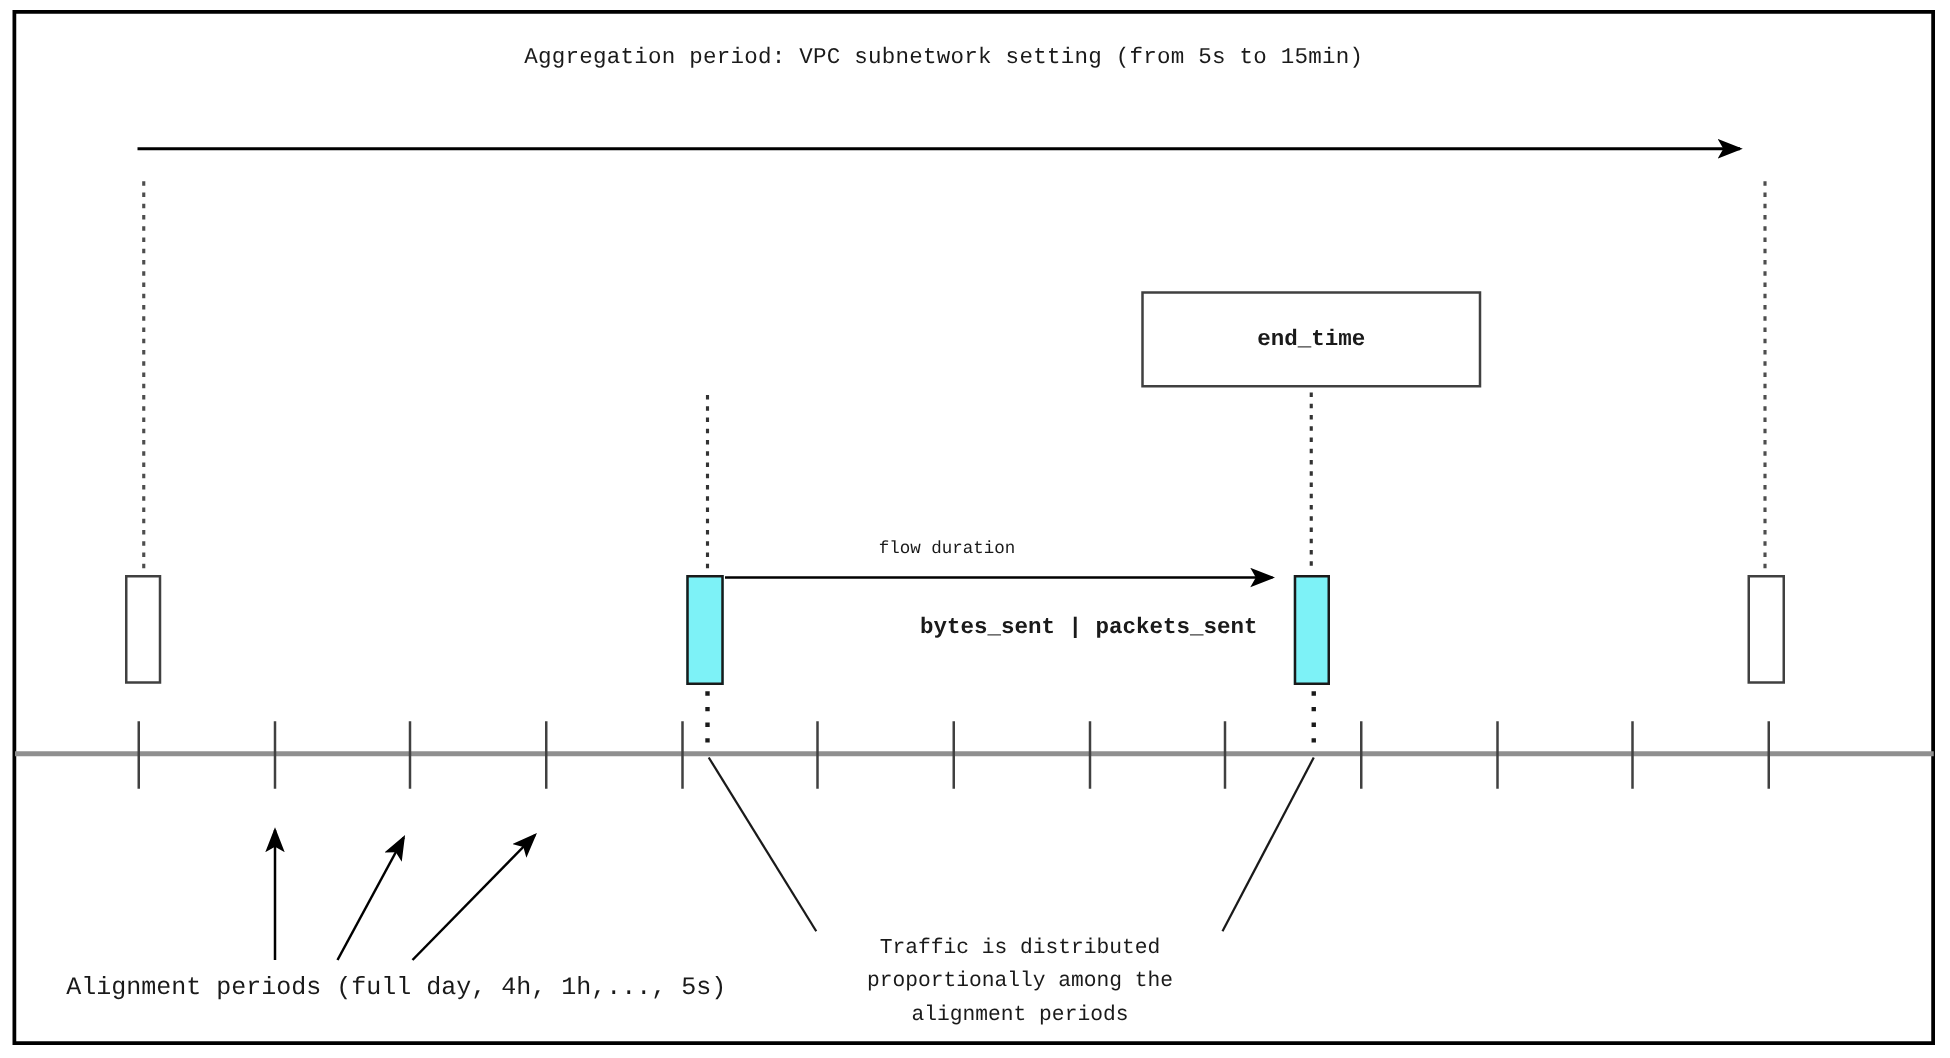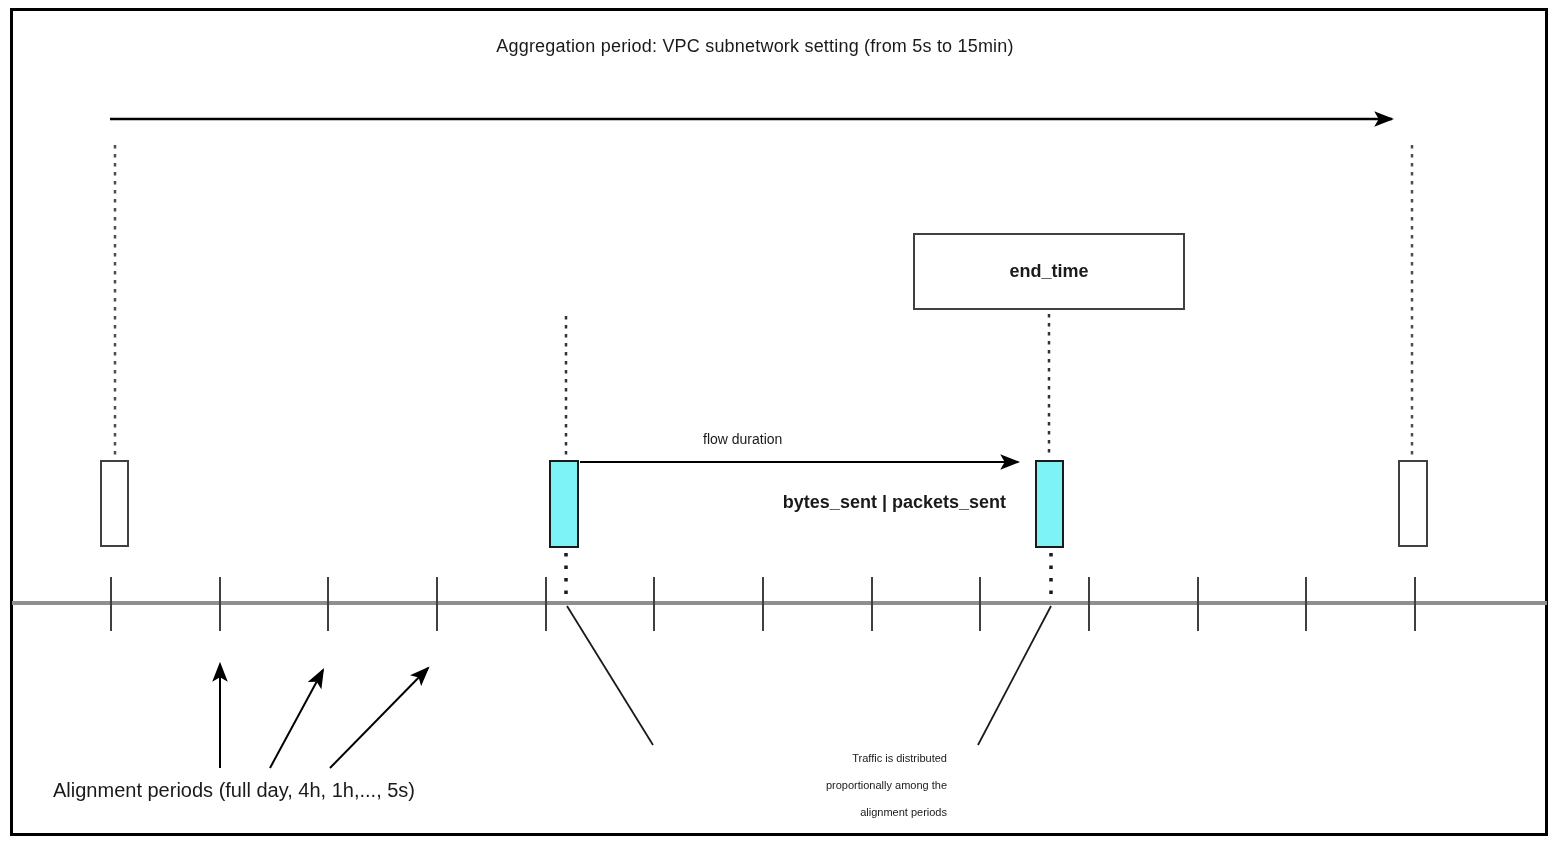--- a/index.html
+++ b/index.html
@@ -22,21 +22,21 @@
     width: 1538px; height: 828px;
     border: 3px solid #000000;
     box-sizing: border-box;
     background: #ffffff;
   }
   #lines {
     position: absolute;
     left: 0; top: 0;
     width: 1560px; height: 846px;
   }
-  .abs { position: absolute; box-sizing: border-box; }
+  .abs { position: absolute; box-sizing: border-box; font-family: Liberation Mono, monospace; }
   .title {
     left: 25px; top: 36px; width: 1460px;
     text-align: center;
     font-size: 18px;
     letter-spacing: 0.2px;
   }
   .time-box {
     background: #ffffff;
     border: 2px solid #404040;
     display: flex;
@@ -68,22 +68,22 @@
     text-align: right;
     font-size: 18px;
     font-weight: bold;
   }
   .alignment-label {
     left: 53px; top: 779px;
     font-size: 20px;
   }
   .traffic-note {
     left: 685px; top: 745px; width: 262px;
-    text-align: right;
-    font-size: 11px;
+    text-align: center;
+    font-size: 17px;
     line-height: 27px;
     white-space: pre-line;
   }
 </style>
 </head>
 <body>
 
 <div id="stage">
 
   <div id="frame"></div>

